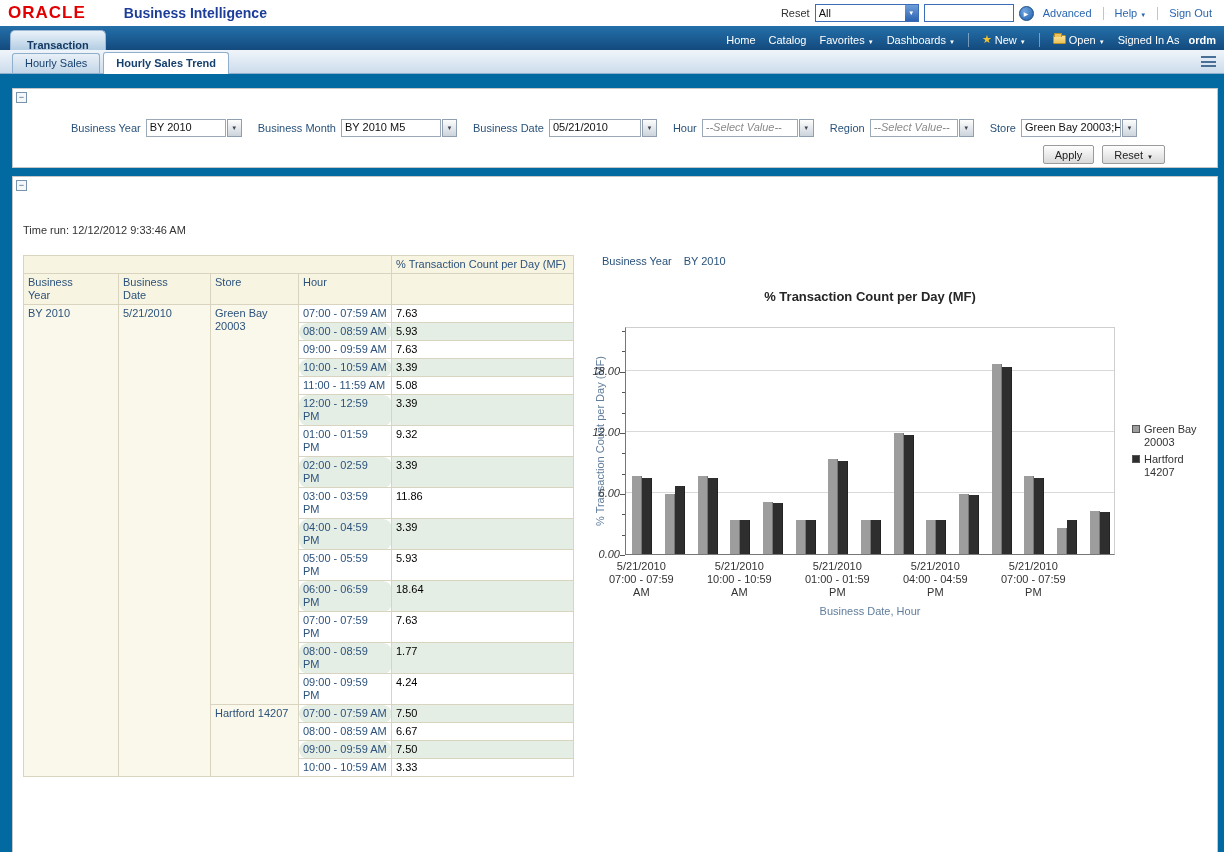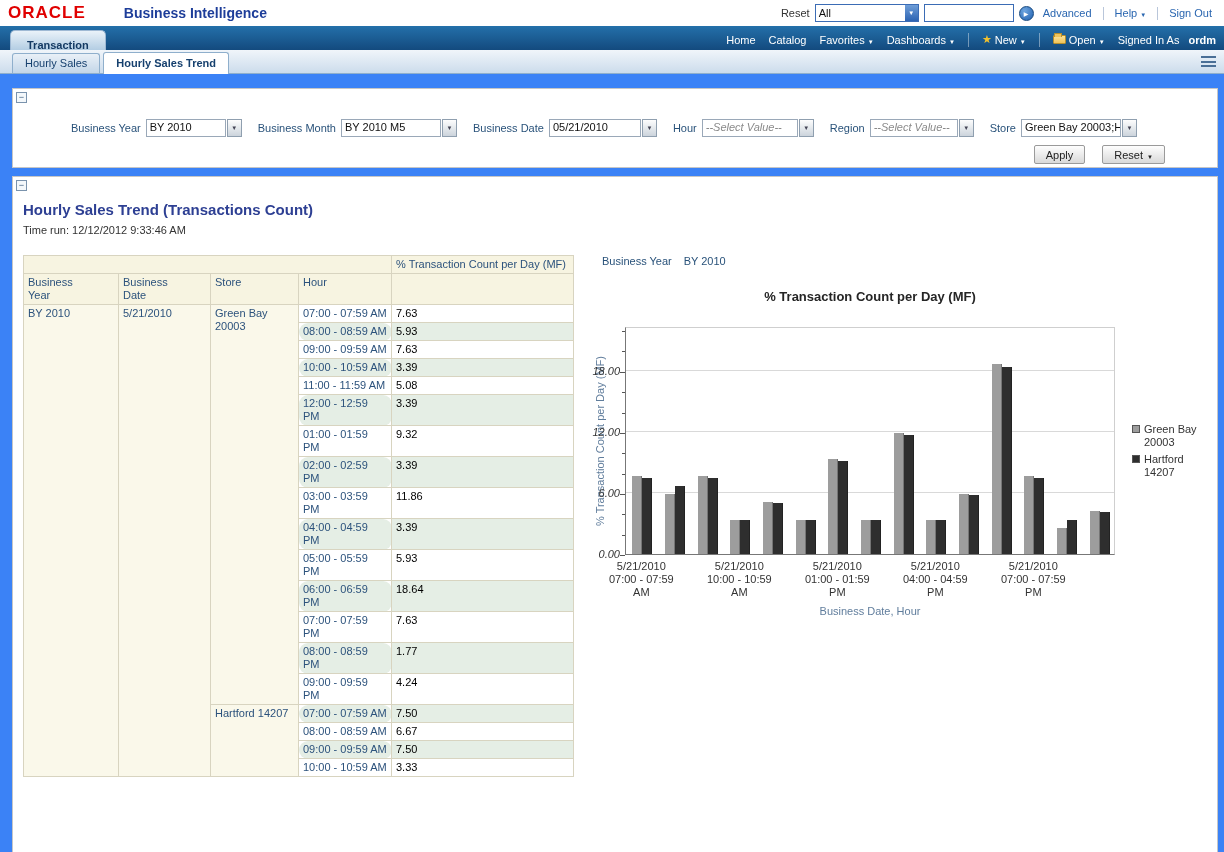--- a/index.html
+++ b/index.html
@@ -1,18 +1,18 @@
 <!DOCTYPE html>
 <html><head>
 <meta charset="utf-8">
 <style>
   * { margin:0; padding:0; box-sizing:border-box; }
   html,body { width:1224px; height:852px; overflow:hidden; background:#fff;
               font-family:"Liberation Sans", sans-serif; font-size:11px; }
-  #page { position:relative; width:1224px; height:852px; overflow:hidden; background:#3b82f6; }
+  #page { position:relative; width:1224px; height:852px; overflow:hidden; background:#0369a1; }
 
   
   .topbar { height:26px; display:flex; align-items:center; padding:0 8px; background:#fff; }
   .brand { color:#e00000; font-weight:bold; font-size:17px; letter-spacing:1px; }
   .product { color:#1d3d99; font-weight:bold; font-size:14px; margin-left:38px; }
   .searchzone { margin-left:auto; display:flex; align-items:center; gap:5px; }
   .search-label { color:#333; }
   .sel { width:104px; height:18px; border:1px solid #3b6cb5; background:#fff; display:flex; align-items:center; }
   .sel > span:first-child { flex:1; padding-left:3px; color:#111; }
   .sel-btn { width:13px; height:16px; background:linear-gradient(#6f9ed8,#2c63b2); display:flex; align-items:center; justify-content:center; }
@@ -55,21 +55,21 @@
 
   
   .filters-row { position:absolute; left:58px; top:30px; display:flex; align-items:center; gap:16px; white-space:nowrap; }
   .filter { display:flex; align-items:center; gap:5px; }
   .filter-label { color:#29527a; }
   .combo { display:flex; align-items:center; }
   .combo-value { height:18px; border:1px solid #9aa8b8; background:#fff; padding:1px 3px 0; overflow:hidden; white-space:nowrap; color:#111; }
   .combo-value.placeholder { color:#8a8a8a; font-style:italic; }
   .dd-btn { width:15px; height:18px; margin-left:1px; border:1px solid #8f9faf; background:linear-gradient(#fdfdfd,#ccd4dc); display:flex; align-items:center; justify-content:center; cursor:pointer; }
   .dd-btn::after { content:"▼"; font-size:6px; color:#445; }
-  .prompt-buttons { position:absolute; right:52px; top:56px; display:flex; gap:17px; }
+  .prompt-buttons { position:absolute; right:52px; top:56px; display:flex; gap:8px; }
   .btn { height:19px; padding:0 11px; background:linear-gradient(#fefefe,#d9d9d9); border:1px solid #9a9a9a; border-radius:2px; color:#222; font:inherit; display:inline-flex; align-items:center; gap:4px; cursor:pointer; }
 
   
   .report-title { position:absolute; left:10px; top:24px; font-size:15px; font-weight:bold; color:#2d3f93; }
   .time-run { position:absolute; left:10px; top:47px; color:#333; }
 
   
   .table-wrap { position:absolute; left:10px; top:78px; }
   table.pivot { border-collapse:collapse; }
   table.pivot th, table.pivot td { border:1px solid #d8d4c0; padding:2px 4px; vertical-align:top; line-height:13px; font-weight:normal; text-align:left; }
@@ -223,21 +223,20 @@
         </button>
       <button class="btn">
           <span>Reset</span>
           <span class="caret"></span>
         </button>
     </div>
   </div>
 
   <div class="section" id="report-section">
     <span class="collapse-btn"></span>
-    <div class="report-title">Hourly Sales Trend (Transactions Count)</div>
     <div class="time-run">Time run: 12/12/2012 9:33:46 AM</div>
 
     <div class="table-wrap">
       <table class="pivot">
           <colgroup>
             <col style="width: 95px;">
             <col style="width: 92px;">
             <col style="width: 88px;">
             <col style="width: 93px;">
             <col style="width: 182px;">

